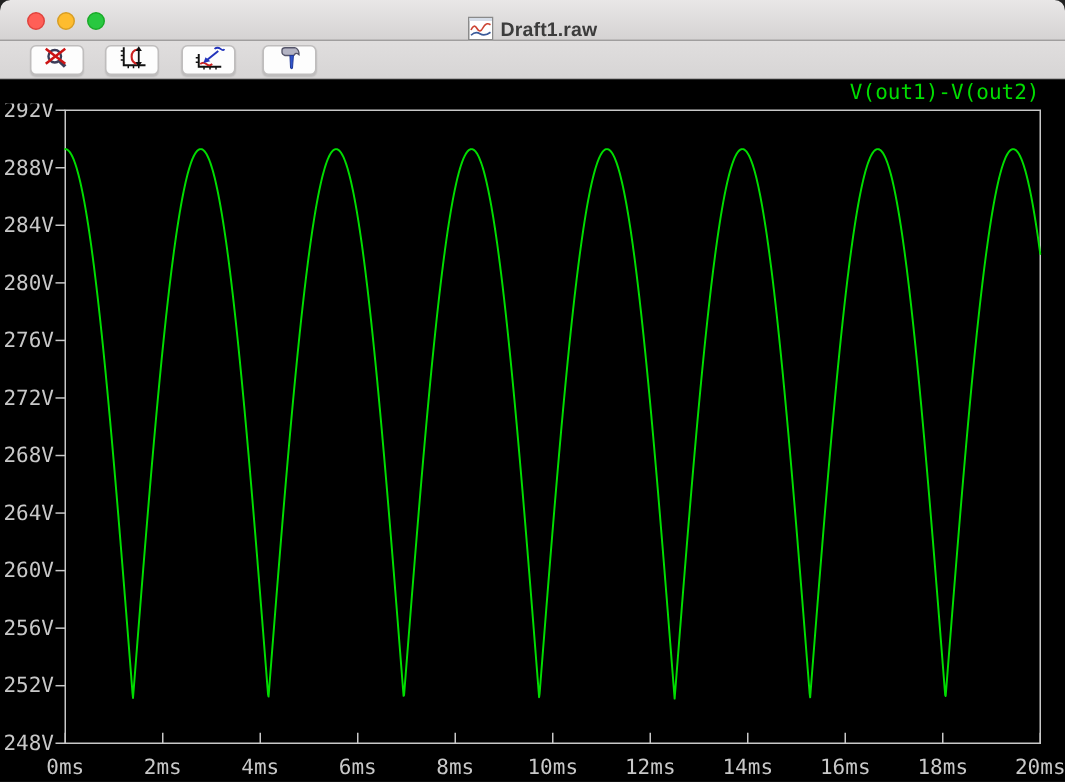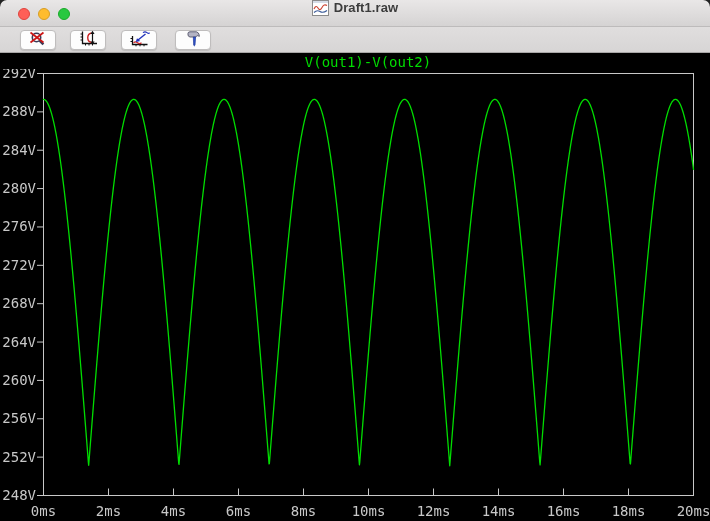--- a/index.html
+++ b/index.html
@@ -14,21 +14,21 @@
     background:linear-gradient(#e9e7e7,#d5d3d3);
     border-bottom:1px solid #bdbbbb;box-sizing:border-box;
   }
   .traffic-lights{position:absolute;left:18px;top:8px;display:flex;gap:8px;}
   .light{width:12px;height:12px;border-radius:50%;display:inline-block;box-sizing:border-box;}
   .light.red{background:#ff5f57;border:1px solid #e0443e;}
   .light.yellow{background:#febc2e;border:1px solid #d89e24;}
   .light.green{background:#28c840;border:1px solid #1aab29;}
   .title-group{
     position:absolute;left:0;top:0;width:100%;height:27px;
-    display:flex;align-items:flex-start;justify-content:center;gap:5px;
+    display:flex;align-items:flex-end;justify-content:center;gap:5px;
   }
   .title-text{font-size:13px;font-weight:bold;color:#3c3c3c;letter-spacing:0.1px;}
   .doc-icon svg{display:block;}
   
   .toolbar{
     position:absolute;left:0;top:27px;width:710px;height:26px;
     background:linear-gradient(#e0dede,#d7d5d5);
     border-bottom:1px solid #a9a7a7;box-sizing:border-box;
   }
   .tool-btn{
@@ -41,21 +41,21 @@
   #btn-zoom-off{left:20px;}
   #btn-autorange{left:70px;}
   #btn-zoom-back{left:121px;}
   #btn-control-panel{left:175px;}
   
   .plot-pane{
     position:absolute;left:0;top:53px;width:710px;height:468px;background:#000;
   }
   .trace-label{
     position:absolute;left:43px;top:2px;width:650px;height:14px;
-    text-align:center;
+    text-align:right;
     font-family:"DejaVu Sans Mono",monospace;font-size:14px;line-height:14px;
     cursor:default;
   }
   #plot-svg{position:absolute;left:0;top:16px;}
   #plot-svg text{font-family:"DejaVu Sans Mono",monospace;font-size:14px;}
 </style>
 </head>
 <body>
 
 <div id="window">

